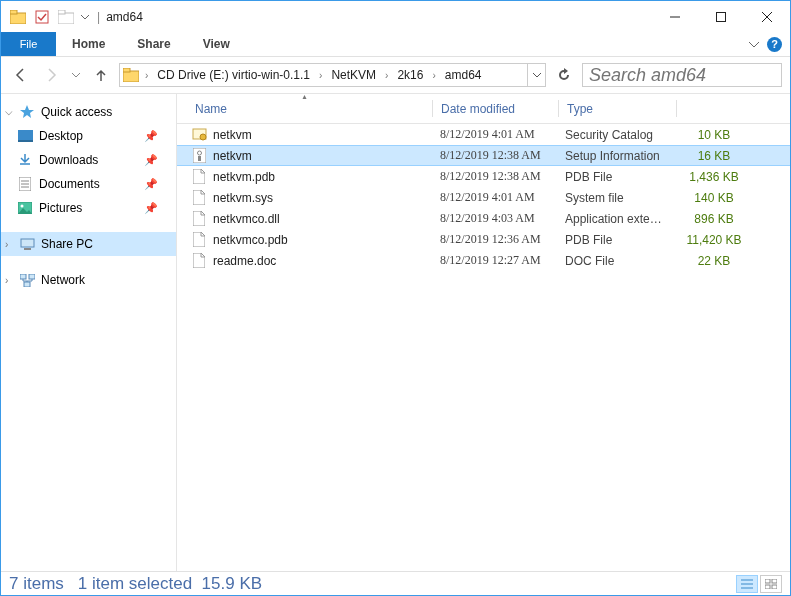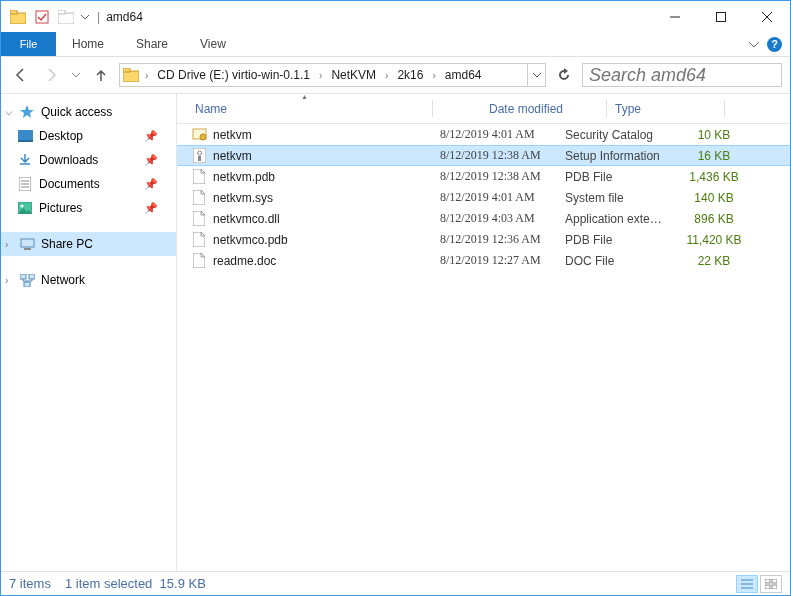--- a/index.html
+++ b/index.html
@@ -10,21 +10,21 @@
   .qat { display: flex; align-items: center; gap: 2px; padding-left: 6px; }
   .qat-icon { width: 22px; height: 22px; display: flex; align-items: center; justify-content: center; }
   .title-sep { color: #888; margin: 0 6px; font-size: 12px; }
   .title-text { font-size: 12px; color: #222; }
   .win-controls { margin-left: auto; display: flex; }
   .win-btn { width: 46px; height: 30px; display: flex; align-items: center; justify-content: center; font-size: 13px; color: #222; }
 
   
   .ribbon { height: 25px; display: flex; align-items: stretch; border-bottom: 1px solid #e1e1e1; }
   .ribbon-file { width: 55px; background: #1979ca; color: #fff; display: flex; align-items: center; justify-content: center; font-size: 11px; }
-  .ribbon-tab { padding: 0 16px; display: flex; align-items: center; font-size: 12px; color: #444; }
+  .ribbon-tab { padding: 0 16px; display: flex; align-items: center; font-size: 12px; color: #444; font-weight: bold; }
   .ribbon-right { margin-left: auto; display: flex; align-items: center; padding-right: 8px; gap: 8px; }
   .help-dot { width: 15px; height: 15px; border-radius: 50%; background: #1979ca; color: #fff; display: flex; align-items: center; justify-content: center; font-size: 11px; font-weight: bold; }
 
   
   .navbar { height: 36px; display: flex; align-items: center; padding: 4px 8px; gap: 6px; }
   .nav-btn { width: 24px; height: 24px; display: flex; align-items: center; justify-content: center; color: #555; }
   .nav-btn.disabled { color: #bbb; }
   .breadcrumb { flex: 1; height: 24px; border: 1px solid #ccc; display: flex; align-items: center; font-size: 12px; overflow: hidden; background:#fff; }
   .bc-folder { width: 22px; height: 100%; display: flex; align-items: center; justify-content: center; border-right: 1px solid transparent; }
   .bc-seg { padding: 0 6px; height: 100%; display: flex; align-items: center; white-space: nowrap; color: #222; }
@@ -45,36 +45,36 @@
   .tree-item .pin { position: absolute; right: 18px; color: #888; font-size: 11px; }
   .tree-caret { position: absolute; left: 4px; font-size: 10px; color: #777;}
   .ico { width: 16px; height: 16px; display: inline-flex; align-items: center; justify-content: center; }
 
   
   .main { flex: 1; display: flex; flex-direction: column; }
   .cols { height: 30px; display: flex; align-items: center; border-bottom: 1px solid #e5e5e5; font-size: 12px; color: #4a6ea9; }
   .col { padding: 0 8px; display: flex; align-items: center; height: 100%; position: relative; }
   .col-sep { width: 1px; height: 60%; background: #e0e0e0; }
   .col-name { width: 255px; padding-left: 18px;}
-  .col-date { width: 125px; margin-left: 48px; }
+  .col-date { width: 125px; }
   .col-type { width: 117px; }
   .col-size { width: 80px; justify-content: flex-start; }
   .sort-ind { position: absolute; left: 50%; top: -2px; transform: translateX(-50%); font-size: 8px; color: #777; }
 
   .rows { flex: 1; overflow: auto; }
   .row { height: 21px; display: flex; align-items: center; font-size: 12px; color: #222; }
   .row.selected { background: #cce8ff; border: 1px solid #99d1ff; border-left: none; border-right: none; height: 21px; }
   .cell { padding: 0 8px; overflow: hidden; text-overflow: ellipsis; white-space: nowrap; }
   .cell-name { width: 255px; display: flex; align-items: center; gap: 6px; padding-left: 14px;}
   .cell-date { width: 125px; color: #444; font-family: Liberation Serif, serif; }
   .cell-type { width: 117px; color: #444; }
   .cell-size { width: 80px; text-align: center; color: #4d7c0f; }
 
   
-  .status { height: 24px; border-top: 1px solid #e1e1e1; display: flex; align-items: center; font-size: 13px; color: #4a6ea9; padding: 0 8px; gap: 14px; }
+  .status { height: 24px; border-top: 1px solid #e1e1e1; display: flex; align-items: center; font-size: 17px; color: #4a6ea9; padding: 0 8px; gap: 14px; }
   .status .views { margin-left: auto; display: flex; gap: 2px; }
   .view-btn { width: 22px; height: 18px; border: 1px solid #ccc; display:flex; align-items:center; justify-content:center; font-size:10px; color:#555; }
   .view-btn.active { background: #cce8ff; border-color:#99d1ff;}
 
   svg { display: block; }
 </style>
 </head>
 <body>
 
 <div class="titlebar">

